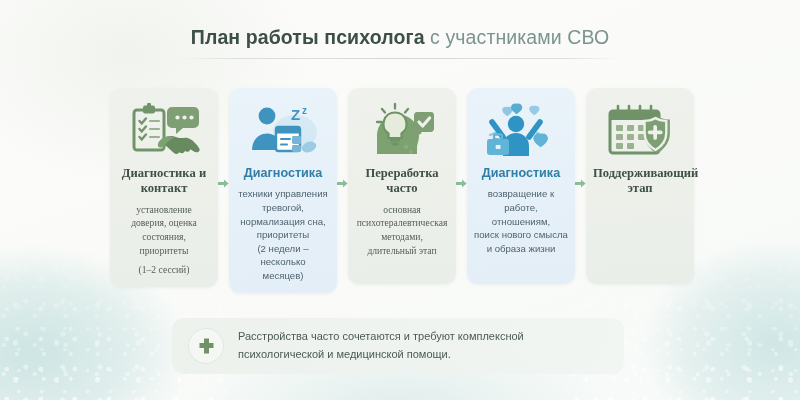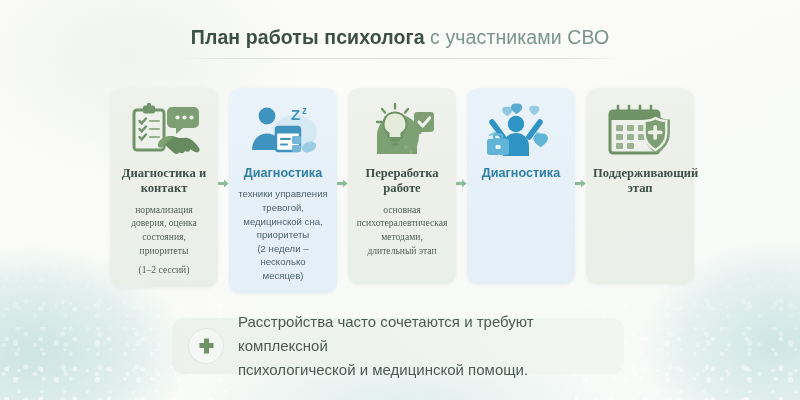--- a/index.html
+++ b/index.html
@@ -168,21 +168,21 @@
     height: 34px;
     border-radius: 50%;
     background: #f4f7f3;
     border: 1px solid #e2e8e0;
     display: flex;
     align-items: center;
     justify-content: center;
     margin-right: 14px;
   }
   .note-text {
-    font-size: 15px;
+    font-size: 11px;
     line-height: 1.62;
     color: #4b5a55;
   }
   .note-text .line { display: block; }
 </style>
 </head>
 <body>
 
 <div id="poster">
 
@@ -222,21 +222,21 @@
           </g>
           <path d="M34 40c3-4 7-6 11-6 4 0 6 2 9 2 4 0 7-1 10 1 4 2 7 6 9 9 1.5 2.2 0 4.5-2.5 4.2-2-.2-4-1.6-6-3-1 2.6-3.4 3.2-5.6 1.8-1 2.4-3.6 2.8-5.6 1.3-1.2 2-3.6 2.2-5.4.6l-8-7.2c-2.2-1.6-4.6-2.4-6.9-1.7z" fill="#688a5f"></path>
           <path d="M33 39.5c2.6-3.4 6.4-5.2 10-5.2 2.2 0 3.8.6 5.6 1.2-2.6 1-5 2.6-7 4.6-1.8 1.8-3.6 3.6-5.4 5-1.6 1.2-3.6.6-4.2-1-.5-1.4 0-3 1-4.6z" fill="#7ea172"></path>
         </svg>
       </div>
       <div class="card-title">
         <span class="line">Диагностика</span>
         <span class="line">и контакт</span>
       </div>
       <div class="card-body">
-        <span class="line">нормализация</span>
+        <span class="line">установление</span>
         <span class="line">доверия, оценка</span>
         <span class="line">состояния, приоритеты</span>
         <span class="line" style="padding-top:6px">(1–2 сессий)</span>
       </div>
     </div>
 
     <div class="arrow">
       <svg width="11" height="11" viewBox="0 0 11 11">
         <path d="M0 4h6V1.6L10.6 5.5 6 9.4V7H0z" fill="#8bbd9a"></path>
       </svg>
@@ -261,21 +261,21 @@
           <ellipse cx="64" cy="45" rx="7.5" ry="5" fill="#9ccbe4" transform="rotate(-22 64 45)"></ellipse>
           <path d="M58.4 47.6a7.5 5 0 0 0 11.2-5.2z" fill="#cfe5f2" opacity="0"></path>
         </svg>
       </div>
       <div class="card-title">
         <span class="line">Диагностика</span>
       </div>
       <div class="card-body">
         <span class="line">техники управления</span>
         <span class="line">тревогой,</span>
-        <span class="line">медицинской сна,</span>
+        <span class="line">нормализация сна,</span>
         <span class="line">приоритеты</span>
         <span class="line">(2 недели – несколько</span>
         <span class="line">месяцев)</span>
       </div>
     </div>
 
     <div class="arrow">
       <svg width="11" height="11" viewBox="0 0 11 11">
         <path d="M0 4h6V1.6L10.6 5.5 6 9.4V7H0z" fill="#8bbd9a"></path>
       </svg>
@@ -298,21 +298,21 @@
           </g>
           <circle cx="42" cy="45" r="2.1" fill="#8fab82"></circle>
           <circle cx="47" cy="50" r="1.5" fill="#8fab82"></circle>
           <rect x="50" y="10" width="20" height="20" rx="3.4" fill="#7e9f74"></rect>
           <path d="M54 28l-3 7 7-4z" fill="#7e9f74"></path>
           <path d="M55 20l3.6 4 7-8" stroke="#eff2ec" stroke-width="3.2" fill="none" stroke-linecap="round" stroke-linejoin="round"></path>
         </svg>
       </div>
       <div class="card-title">
         <span class="line">Переработка</span>
-        <span class="line">работе</span>
+        <span class="line">часто</span>
       </div>
       <div class="card-body">
         <span class="line">основная</span>
         <span class="line">психотералевтическая</span>
         <span class="line">методами,</span>
         <span class="line">длительный этап</span>
       </div>
     </div>
 
     <div class="arrow">
@@ -339,20 +339,26 @@
           </g>
           <path d="M62 36c-2.4-3.6-8-3.3-9.4 1-1 3 1.3 5.8 4.7 8.5l2.3 1.8 2.4-1.8c3.4-2.7 5.7-5.5 4.7-8.5-1.4-4.3-7-4.6-9.4-1z" fill="#5fb4d8" transform="translate(-2,-2)"></path>
           <rect x="4" y="37" width="22" height="16" rx="2.4" fill="#5fb4d8"></rect>
           <rect x="11" y="32.5" width="8" height="5" rx="1.6" fill="none" stroke="#5fb4d8" stroke-width="2.4"></rect>
           <rect x="12.6" y="43" width="5" height="4" rx="1" fill="#eaf3fa"></rect>
         </svg>
       </div>
       <div class="card-title">
         <span class="line">Диагностика</span>
       </div>
+      <div class="card-body">
+        <span class="line">возвращение к работе,</span>
+        <span class="line">отношениям,</span>
+        <span class="line">поиск нового смысла</span>
+        <span class="line">и образа жизни</span>
+      </div>
     </div>
 
     <div class="arrow">
       <svg width="11" height="11" viewBox="0 0 11 11">
         <path d="M0 4h6V1.6L10.6 5.5 6 9.4V7H0z" fill="#8bbd9a"></path>
       </svg>
     </div>
 
     <div class="card green tall">
       <div class="card-icon">

